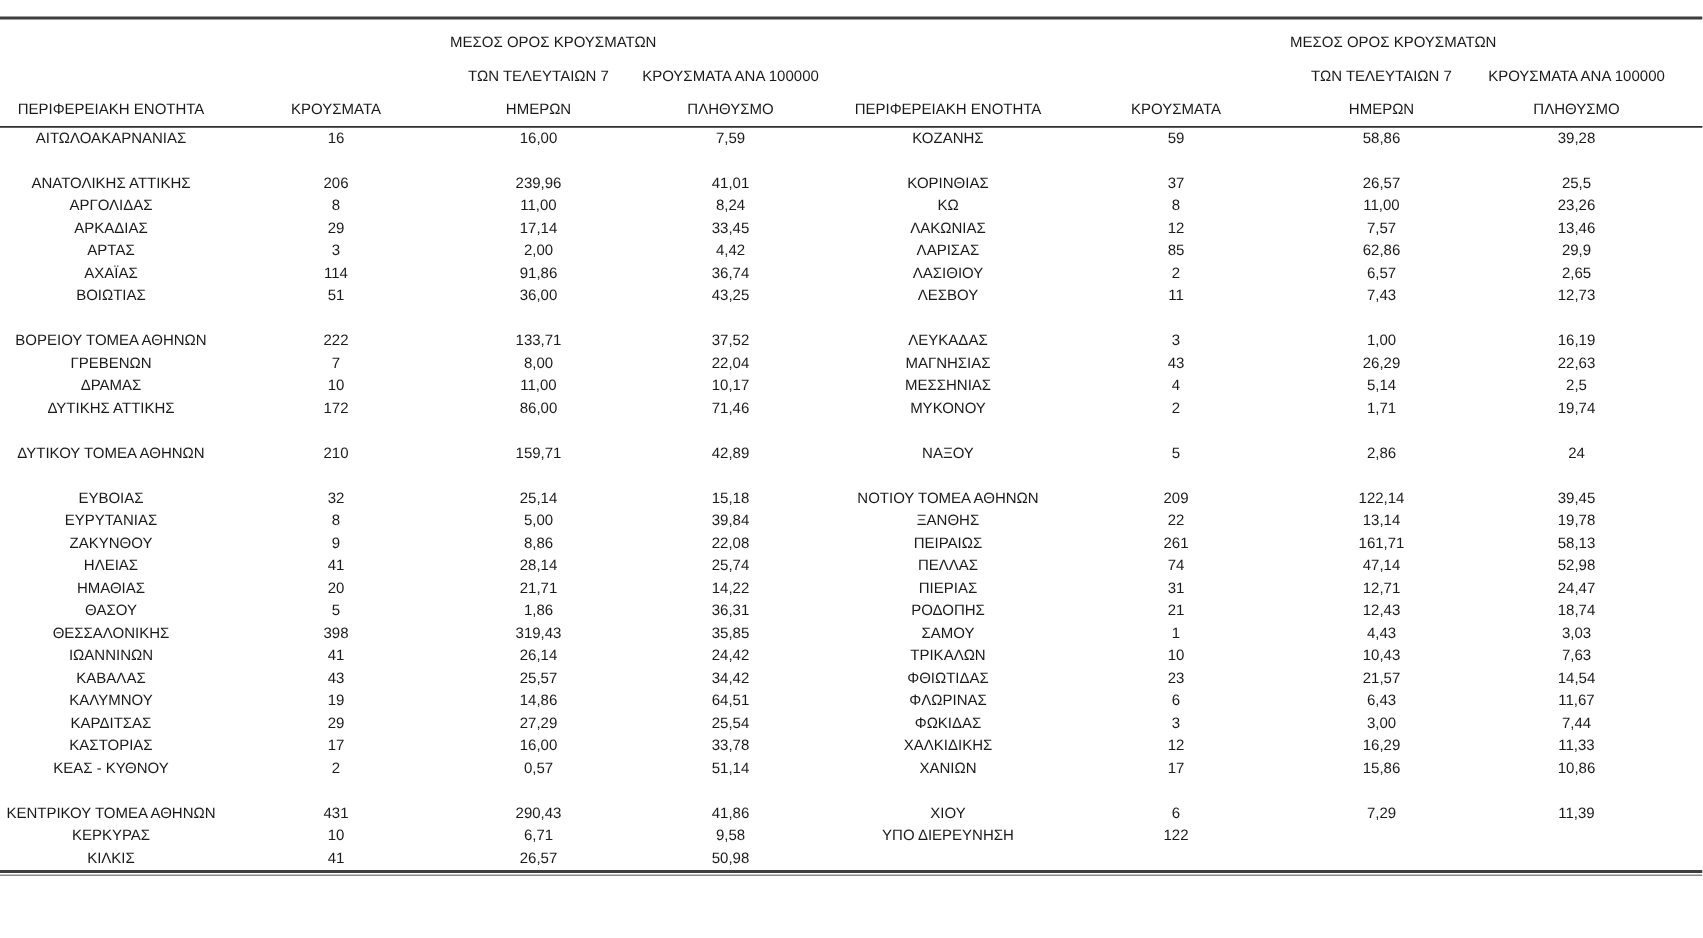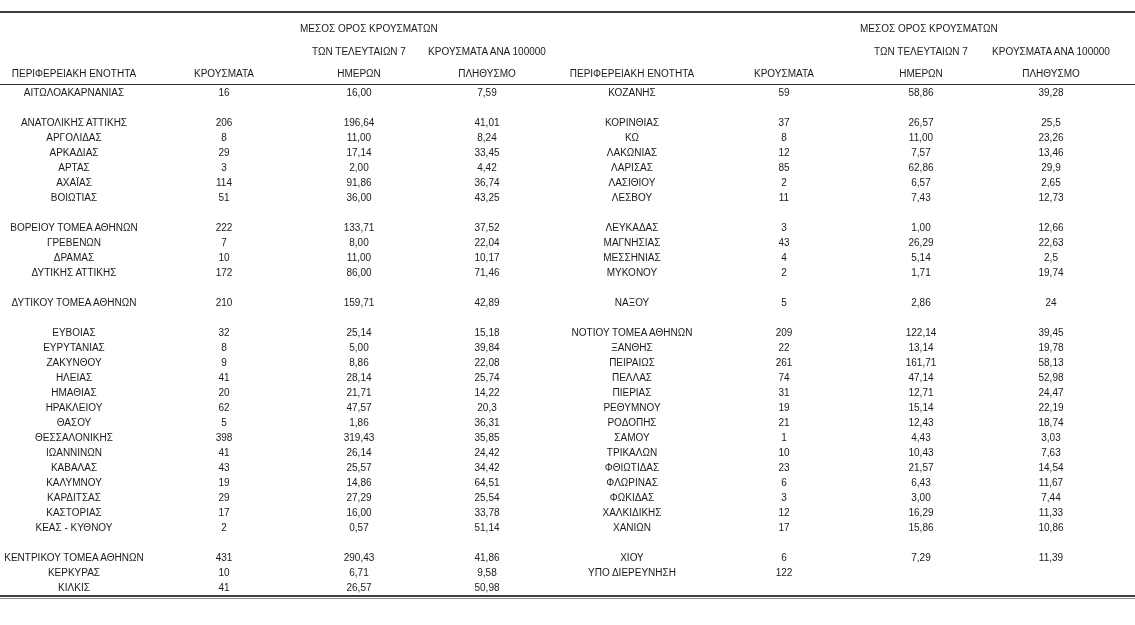--- a/index.html
+++ b/index.html
@@ -120,21 +120,21 @@
           <td></td>
           <td></td>
           <td></td>
           <td></td>
           <td></td>
           <td></td>
         </tr>
         <tr>
           <td>ΑΝΑΤΟΛΙΚΗΣ ΑΤΤΙΚΗΣ</td>
           <td>206</td>
-          <td>196,64</td>
+          <td>239,96</td>
           <td>41,01</td>
           <td>ΚΟΡΙΝΘΙΑΣ</td>
           <td>37</td>
           <td>26,57</td>
           <td>25,5</td>
           <td></td>
         </tr>
         <tr>
           <td>ΑΡΓΟΛΙΔΑΣ</td>
           <td>8</td>
@@ -202,21 +202,21 @@
           <td></td>
         </tr>
         <tr>
           <td>ΒΟΡΕΙΟΥ ΤΟΜΕΑ ΑΘΗΝΩΝ</td>
           <td>222</td>
           <td>133,71</td>
           <td>37,52</td>
           <td>ΛΕΥΚΑΔΑΣ</td>
           <td>3</td>
           <td>1,00</td>
-          <td>12,66</td>
+          <td>16,19</td>
           <td></td>
         </tr>
         <tr>
           <td>ΓΡΕΒΕΝΩΝ</td>
           <td>7</td>
           <td>8,00</td>
           <td>22,04</td>
           <td>ΜΑΓΝΗΣΙΑΣ</td>
           <td>43</td>
           <td>26,29</td>
@@ -327,31 +327,20 @@
           <td>20</td>
           <td>21,71</td>
           <td>14,22</td>
           <td>ΠΙΕΡΙΑΣ</td>
           <td>31</td>
           <td>12,71</td>
           <td>24,47</td>
           <td></td>
         </tr>
         <tr>
-          <td>ΗΡΑΚΛΕΙΟΥ</td>
-          <td>62</td>
-          <td>47,57</td>
-          <td>20,3</td>
-          <td>ΡΕΘΥΜΝΟΥ</td>
-          <td>19</td>
-          <td>15,14</td>
-          <td>22,19</td>
-          <td></td>
-        </tr>
-        <tr>
           <td>ΘΑΣΟΥ</td>
           <td>5</td>
           <td>1,86</td>
           <td>36,31</td>
           <td>ΡΟΔΟΠΗΣ</td>
           <td>21</td>
           <td>12,43</td>
           <td>18,74</td>
           <td></td>
         </tr>

